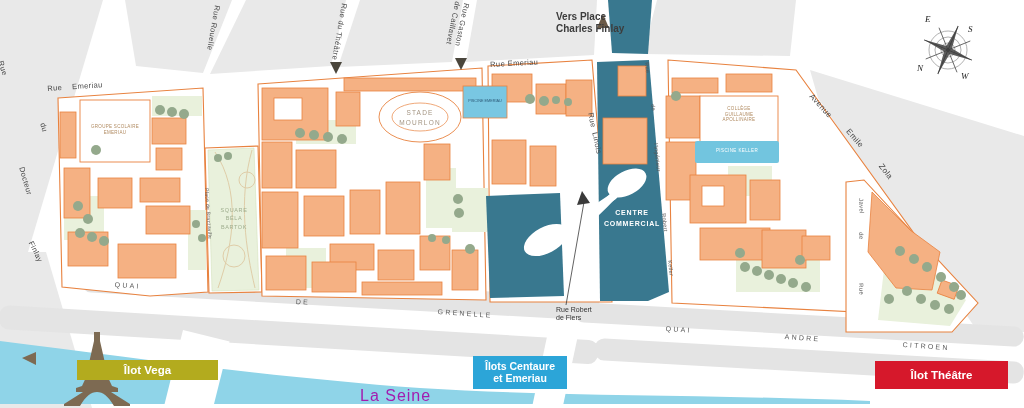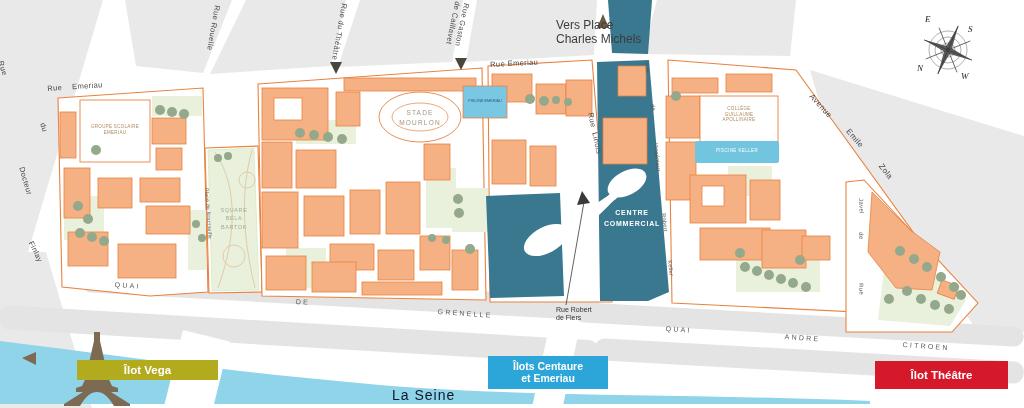--- a/index.html
+++ b/index.html
@@ -236,23 +236,23 @@
 <div class="lbl street" style="left:46px;top:122px;transform:rotate(74deg);">du</div>
 <div class="lbl street" style="left:25px;top:166px;transform:rotate(74deg);">Docteur</div>
 <div class="lbl street" style="left:34px;top:240px;transform:rotate(64deg);">Finlay</div>
 <div class="lbl street" style="left:47px;top:85px;transform:rotate(-4deg);white-space:pre;">Rue    Emeriau</div>
 <div class="lbl street" style="left:221px;top:6px;transform:rotate(100deg);">Rue Rouelle</div>
 <div class="lbl street" style="left:348px;top:4px;transform:rotate(100deg);">Rue du Théâtre</div>
 <div class="lbl street" style="left:470px;top:4px;transform:rotate(102deg);">
   <div>Rue Gaston</div>
   <div>de Caillavet</div>
 </div>
-<div class="lbl" style="left:556px;top:19px;font-size:12px;font-weight:400;color:#3c3c3c;">
+<div class="lbl" style="left:556px;top:11px;font-size:10px;font-weight:700;color:#3c3c3c;">
   <div>Vers Place</div>
-  <div>Charles Michels</div>
+  <div>Charles Finlay</div>
 </div>
 <div class="lbl street" style="left:490px;top:61px;transform:rotate(-3deg);">Rue Emeriau</div>
 <div class="lbl street" style="left:594px;top:112px;transform:rotate(78deg);white-space:pre;">Rue  Linois</div>
 <div class="lbl street-sm" style="left:650px;top:62px;transform:rotate(84deg);">Rue</div>
 <div class="lbl street-sm" style="left:656px;top:104px;transform:rotate(84deg);">de</div>
 <div class="lbl street-sm" style="left:659px;top:143px;transform:rotate(84deg);">l'Ingénieur</div>
 <div class="lbl street-sm" style="left:667px;top:213px;transform:rotate(84deg);">Robert</div>
 <div class="lbl street-sm" style="left:673px;top:260px;transform:rotate(84deg);">Keller</div>
 <div class="lbl street" style="left:814px;top:92px;transform:rotate(47deg);font-size:8px;">Avenue</div>
 <div class="lbl street" style="left:851px;top:127px;transform:rotate(49deg);font-size:8px;">Emile</div>
@@ -289,32 +289,32 @@
   <div>CENTRE</div>
   <div>COMMERCIAL</div>
 </div>
 <div class="lbl tinyplace" style="left:702px;top:106px;width:74px;">
   <div>COLLÈGE</div>
   <div>GUILLAUME</div>
   <div>APOLLINAIRE</div>
 </div>
 <div class="lbl ctr" style="left:695px;top:148px;width:84px;font-size:4.5px;letter-spacing:.4px;color:#ffffff;">PISCINE KELLER</div>
 <div class="lbl ctr" style="left:463px;top:99px;width:44px;font-size:3.8px;color:#2d5a78;">PISCINE EMERIAU</div>
-<div class="lbl" style="left:392px;top:387px;font-size:14px;letter-spacing:1px;color:#0f172a;">La Seine</div>
+<div class="lbl" style="left:360px;top:387px;font-size:16px;letter-spacing:1px;color:#a21caf;">La Seine</div>
 
 <div class="compass-letter" style="left:925px;top:14px;">E</div>
 <div class="compass-letter" style="left:968px;top:24px;">S</div>
 <div class="compass-letter" style="left:917px;top:63px;">N</div>
 <div class="compass-letter" style="left:961px;top:71px;">W</div>
 
 <div class="legend-box" style="left:77px;top:360px;width:141px;height:20px;background:#B3AB1E;">
   <span>Îlot Vega</span>
       <span></span>
 </div>
-<div class="legend-box" style="left:488px;top:356px;width:120px;height:33px;background:#2CA5D8;font-size:10.5px;">
+<div class="legend-box" style="left:473px;top:356px;width:94px;height:33px;background:#2CA5D8;font-size:10.5px;">
   <span>Îlots Centaure</span>
       <span>et Emeriau</span>
 </div>
 <div class="legend-box" style="left:875px;top:361px;width:133px;height:28px;background:#D6182B;">
   <span>Îlot Théâtre</span>
       <span></span>
 </div>
 
 </div>
 

